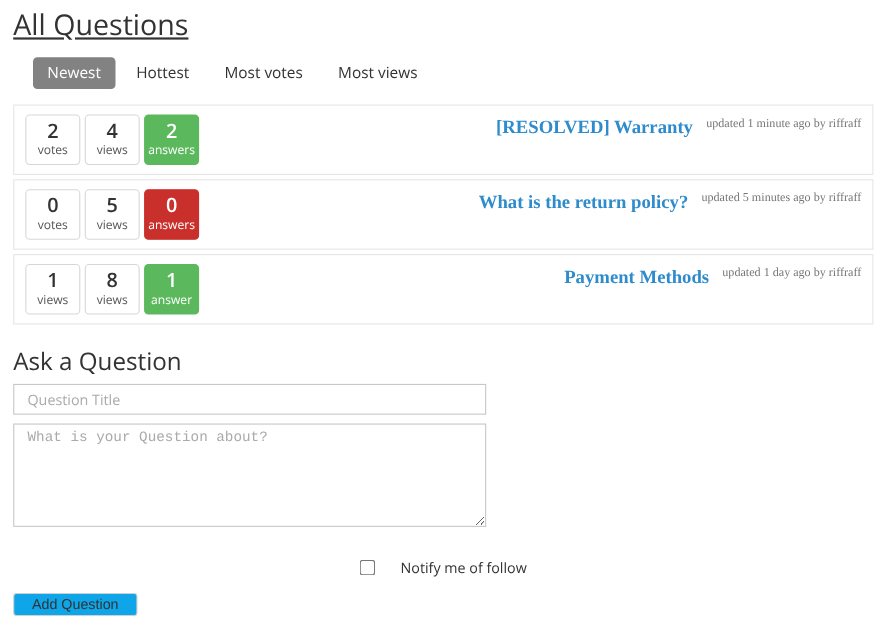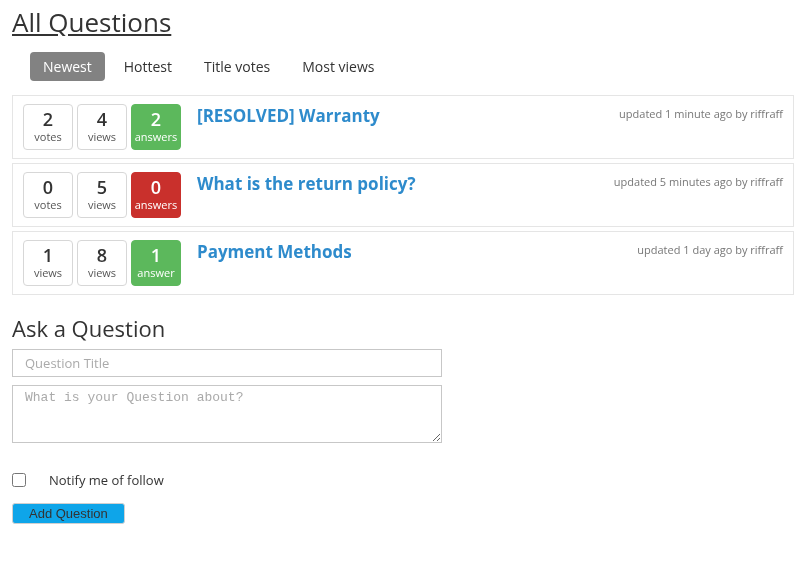--- a/index.html
+++ b/index.html
@@ -11,39 +11,39 @@
 .question-list { margin-bottom: 18px; }
 .question-row { border: 1px solid #e5e5e5; padding: 8px 10px; margin-bottom: 4px; display: flex; align-items: flex-start; }
 .stats { display: flex; gap: 4px; }
 .stat-box { width: 50px; height: 46px; border: 1px solid #d7d7d7; border-radius: 4px; text-align: center; display: flex; flex-direction: column; justify-content: center; background: #fff; }
 .stat-box .num { font-size: 18px; font-weight: 600; color: #333; line-height: 1.1; }
 .stat-box .label { font-size: 11px; color: #555; }
 .stat-box.answers-green { background: #5cb85c; border-color: #5cb85c; }
 .stat-box.answers-green .num, .stat-box.answers-green .label { color: #fff; }
 .stat-box.answers-red { background: #c9302c; border-color: #c9302c; }
 .stat-box.answers-red .num, .stat-box.answers-red .label { color: #fff; }
-.q-main { flex: 1; padding-left: 16px; display: flex; justify-content: space-between; align-items: flex-start; }
+.q-main { flex: 1; padding-left: 16px; display: flex; justify-content: flex-end; align-items: flex-start; font-family: Liberation Serif, serif; }
 .q-title { font-size: 17px; font-weight: 700; color: #2e8bcc; cursor: pointer; line-height: 1.2; margin-top: 2px; }
 .q-meta { font-size: 11px; color: #777; text-align: right; margin-top: 2px; white-space: nowrap; padding-left: 12px; }
 h2.ask-title { font-size: 22px; font-weight: 400; color: #333; margin: 0 0 6px 0; }
 .form-input { width: 430px; max-width: 100%; border: 1px solid #c7c7c7; padding: 4px 12px; font-size: 13px; color: #333; font-family: inherit; display: block; }
 .form-input::placeholder { color: #aaa; }
-textarea.form-input { height: 58px; resize: both; font-family: "Courier New", monospace; margin-top: 8px; }
-.checkbox-row { margin: 28px 0 14px 0; font-size: 13px; color: #333; display: flex; align-items: center; gap: 23px; }
+textarea.form-input { height: 94px; resize: both; font-family: "Courier New", monospace; margin-top: 8px; }
+.checkbox-row { margin: 28px 0 14px 0; font-size: 13px; color: #333; display: flex; align-items: center; gap: 23px; justify-content: center; }
 .checkbox-row input { width: 14px; height: 14px; }
 .submit-btn { padding: 2px 16px; font-size: 13px; color: #333; background: #0ea5e9; border: 1px solid #d0d0d0; border-radius: 3px; cursor: pointer; }
 </style>
 </head>
 <body>
 
 
 
 <h1 class="page-title">All Questions</h1>
 
-<div class="tabs" id="tabs-container"><span class="tab active">Newest</span><span class="tab">Hottest</span><span class="tab">Title votes</span><span class="tab">Most views</span></div>
+<div class="tabs" id="tabs-container"><span class="tab active">Newest</span><span class="tab">Hottest</span><span class="tab">Most votes</span><span class="tab">Most views</span></div>
 
 <div class="question-list" id="question-list">
     <div class="question-row">
       <div class="stats">
         <div class="stat-box ">
           <div class="num">2</div>
           <div class="label">votes</div>
         </div>
         <div class="stat-box ">
           <div class="num">4</div>

